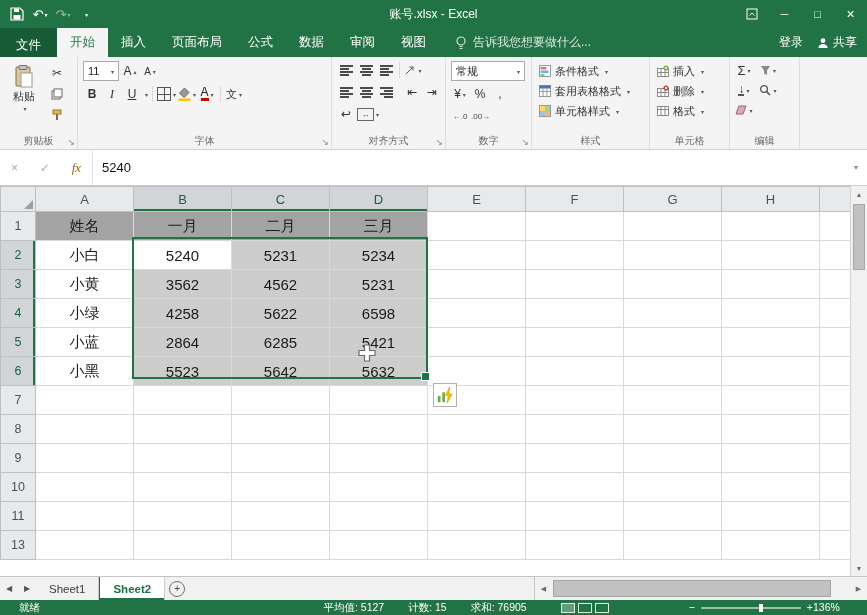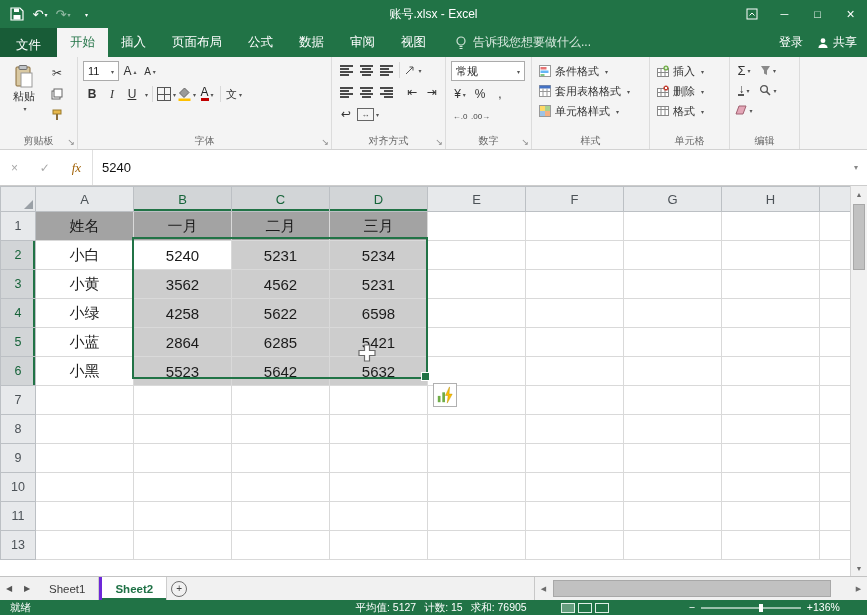--- a/index.html
+++ b/index.html
@@ -88,32 +88,32 @@
   .vscroll{position:absolute;top:0;right:0;width:17px;height:100%;background:#f1f1f1;border-left:1px solid #d4d4d4;box-sizing:border-box}
   .varr{position:absolute;left:0;right:0;height:16px;display:flex;align-items:center;justify-content:center;font-size:7px;color:#6d6d6d}
   .varr.up{top:0}.varr.down{bottom:0}
   .vthumb{position:absolute;left:2px;right:2px;top:18px;height:64px;background:#c1c1c1;border:1px solid #a8a8a8}
 
   
   .sheetbar{position:absolute;left:0;top:576px;width:100%;height:24px;background:#f1f1f1;border-top:1px solid #c3c3c3;display:flex;align-items:stretch;font-size:11.5px;box-sizing:border-box}
   .nav{width:18px;display:flex;align-items:center;justify-content:center;color:#555;font-size:8px}
   .stabs{display:flex}
   .stab{padding:0 13px;display:flex;align-items:center;color:#3c3c3c;border-right:1px solid #cdcdcd}
-  .stab.active{background:#fff;color:#1e7145;font-weight:bold;border-left:3px solid #6d28d9;box-shadow:inset 0 -2px 0 #217346}
+  .stab.active{background:#fff;color:#1e7145;font-weight:bold;border-left:1px solid #6d28d9;box-shadow:inset 0 -2px 0 #217346}
   .addsheet{width:24px;display:flex;align-items:center;justify-content:center}
   .pluscirc{width:14px;height:14px;border:1px solid #6f6f6f;border-radius:50%;display:flex;align-items:center;justify-content:center;font-size:10px;color:#444;line-height:1}
   .hscroll{margin-left:auto;width:332px;position:relative;background:#f1f1f1;border-left:1px solid #c8c8c8}
   .harr{position:absolute;top:0;bottom:0;width:17px;display:flex;align-items:center;justify-content:center;color:#6d6d6d;font-size:7px}
   .harr.left{left:0}.harr.right{right:0}
   .hthumb{position:absolute;top:3px;bottom:3px;left:18px;width:276px;background:#c1c1c1;border:1px solid #a8a8a8}
 
   
   .statusbar{position:absolute;left:0;top:600px;width:100%;height:15px;background:#217346;color:#fff;display:flex;align-items:center;font-size:10.5px;line-height:15px}
-  .ready{padding-left:10px}
-  .stats{margin-left:auto;display:flex;gap:8px}
+  .ready{padding-left:19px}
+  .stats{margin-left:auto;display:flex;gap:24px}
   .views{display:flex;gap:3px;margin-left:34px}
   .view{width:14px;height:10px;border:1px solid #dfeee5;box-sizing:border-box}
   .view.active{background:rgba(255,255,255,.3)}
   .zoomarea{display:flex;align-items:center;gap:6px;margin-left:80px}
   .ztrack{width:100px;height:2px;background:rgba(255,255,255,.55);position:relative}
   .zthumb{position:absolute;left:58%;top:-3px;width:4px;height:8px;background:#fff}
   .zoompct{width:44px;padding-right:10px}
 </style>
 </head>
 <body>

